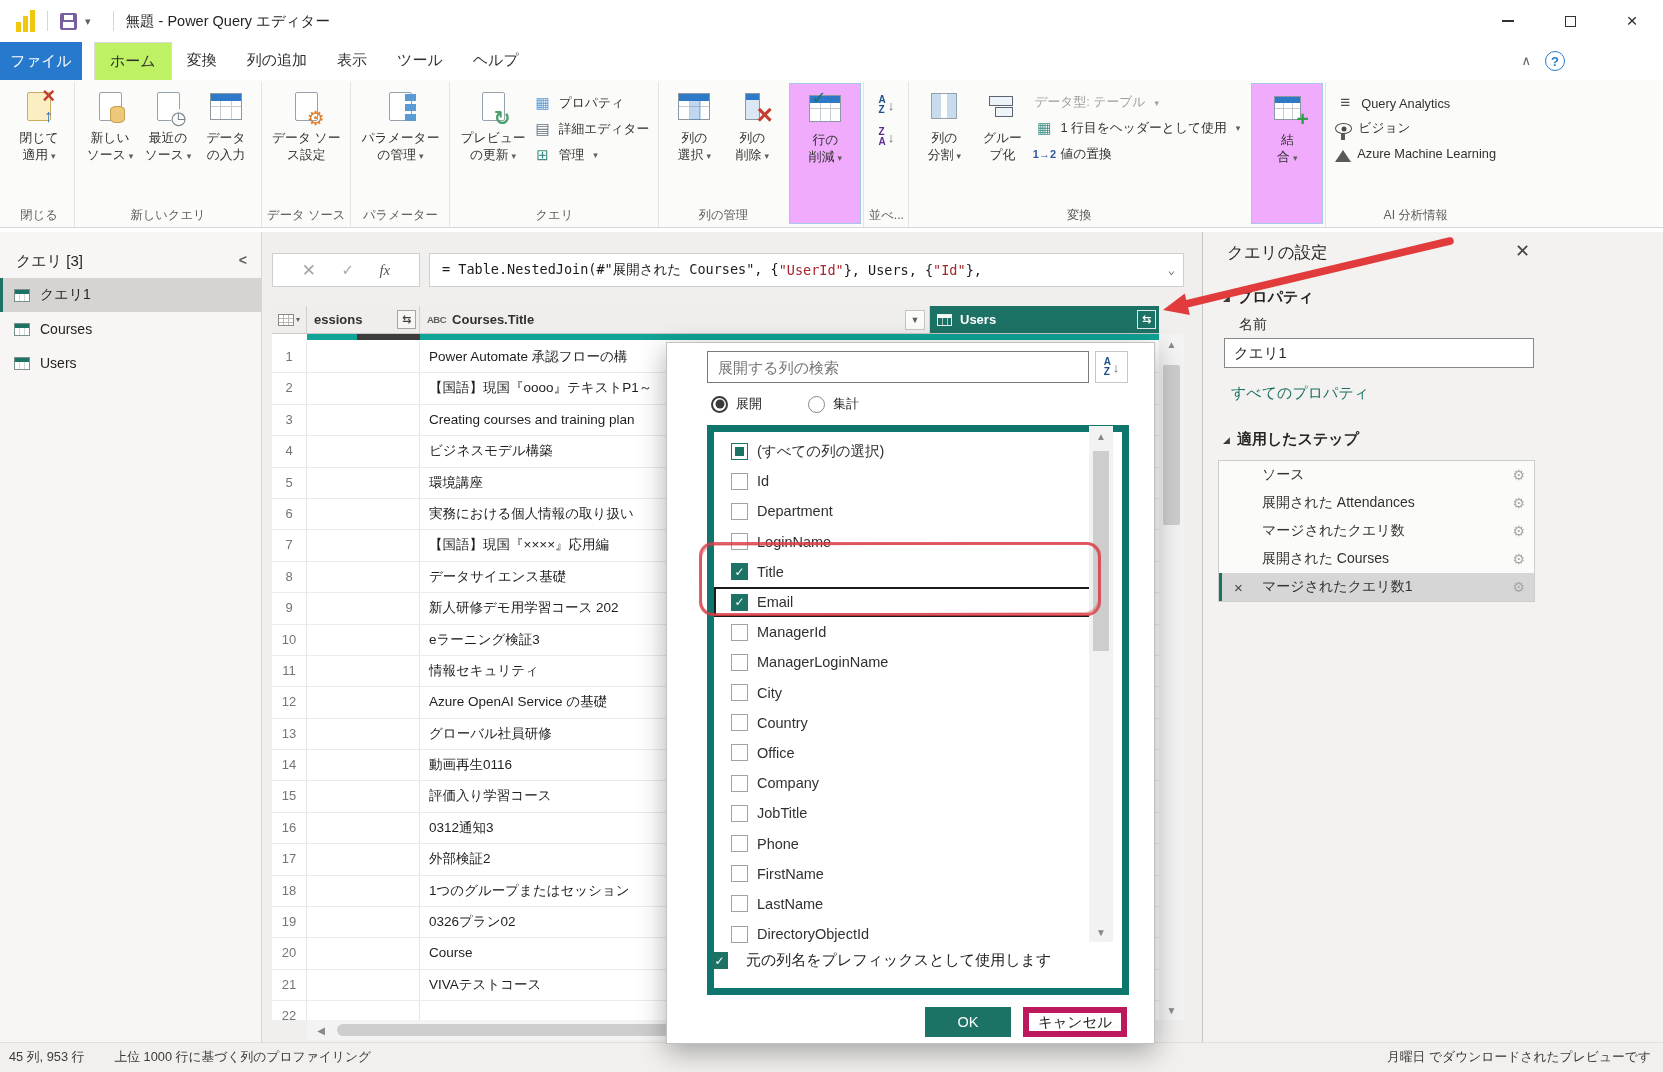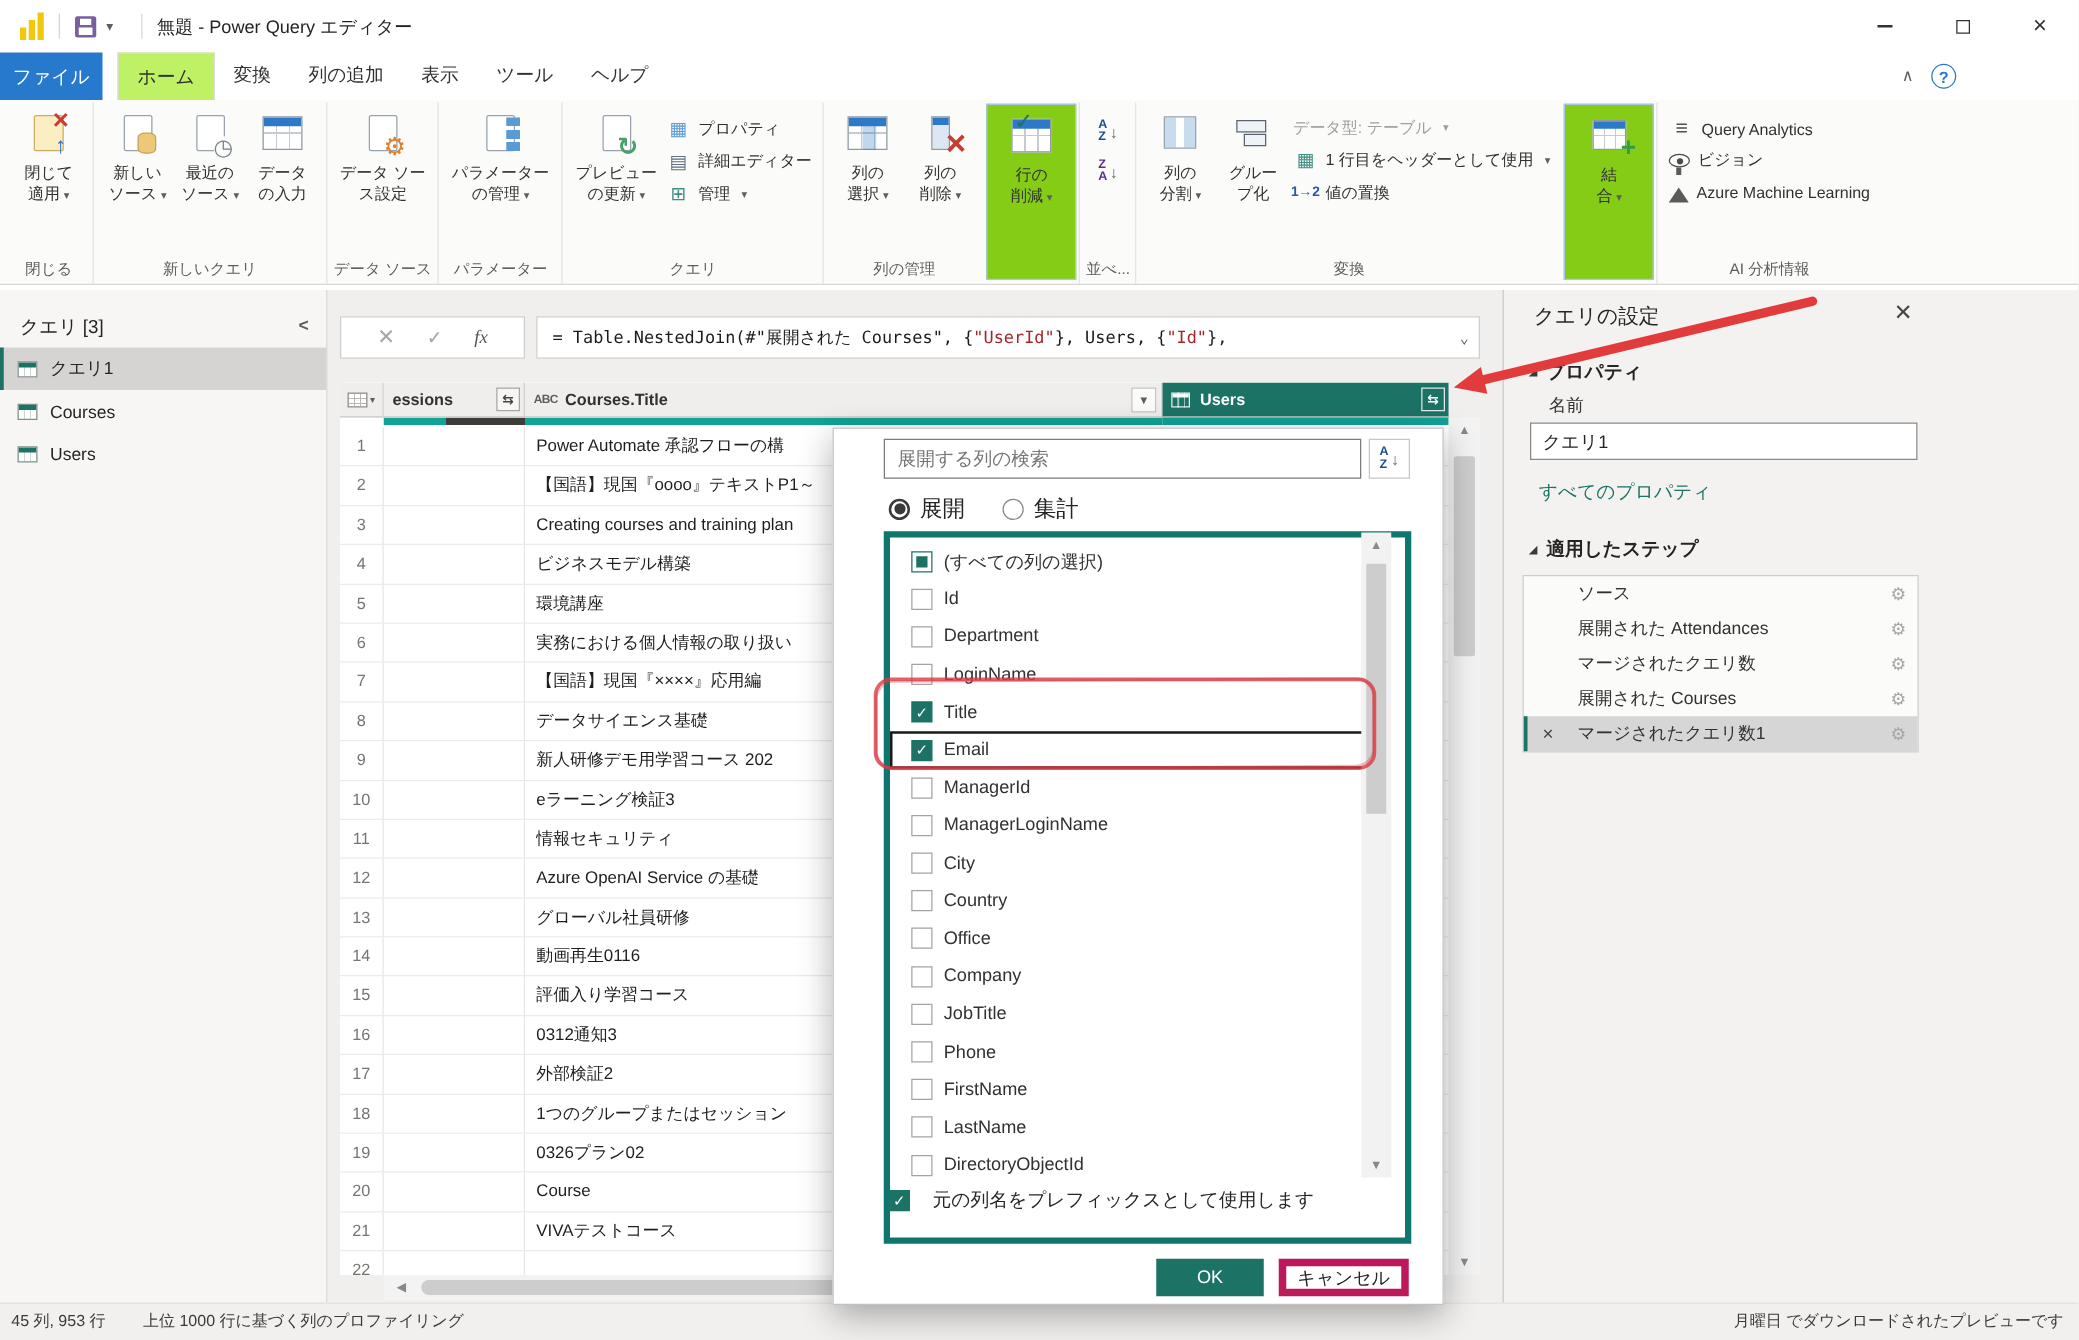--- a/index.html
+++ b/index.html
@@ -30,21 +30,21 @@
 .tabs{display:flex;margin-left:12px}
 .tab{padding:9px 15px 0 15px;font-size:15px;color:#323130;cursor:default}
 .tab.active{background:#bef264;border:1px solid #dddbd9;border-bottom:none}
 .rcollapse{position:absolute;right:132px;top:11px;font-size:13px;color:#605e5c}
 .rhelp{position:absolute;right:98px;top:9px;width:20px;height:20px;border-radius:50%;border:1.6px solid #2779cd;color:#2779cd;font-weight:bold;font-size:13px;display:flex;align-items:center;justify-content:center}
 
 
 .ribbon{position:absolute;left:0;top:80px;width:1663px;height:148px;background:#fbfbfa;border-bottom:1px solid #d8d6d4;display:flex;align-items:stretch;padding:2px 4px 0 4px}
 .grp{position:relative;display:flex;flex-direction:column;padding:2px 7px 22px 7px}
 .grp + .grp{border-left:1px solid #e6e4e2}
-.grp.hl{background:#84cc16;border:1px solid #a6c8e8;margin:1px 2px 3px 2px;padding-bottom:2px}
+.grp.hl{background:#f0abfc;border:1px solid #a6c8e8;margin:1px 2px 3px 2px;padding-bottom:2px}
 .glab{position:absolute;left:0;right:0;bottom:3px;text-align:center;font-size:12.3px;color:#5f5d5b;white-space:nowrap}
 .grow{display:flex;align-items:flex-start;gap:2px;flex:1}
 .lbtn{display:flex;flex-direction:column;align-items:center;min-width:56px;padding:4px 3px}
 .blab{font-size:12.8px;line-height:1.35;text-align:center;color:#323130;margin-top:5px;white-space:nowrap}
 .crt{font-size:9px;color:#605e5c;margin-left:3px}
 .smcol{display:flex;flex-direction:column;justify-content:flex-start;margin-top:6px}
 .smrow{display:flex;align-items:center;gap:6px;font-size:12.8px;color:#323130;margin:4px 2px;white-space:nowrap}
 .smrow.muted > span{color:#a19f9d}
 .scol{display:flex;flex-direction:column;gap:6px;margin-top:8px}
 .sbtn{width:30px;height:26px;display:flex;align-items:center;justify-content:center}
@@ -167,26 +167,26 @@
 .statusbar{position:absolute;left:0;top:1042px;width:1663px;height:30px;background:#f1f0ef;border-top:1px solid #e1dfdd;display:flex;align-items:center;font-size:12.8px;color:#3b3a39}
 .st-dims{margin-left:9px}
 .st-prof{margin-left:30px}
 .st-right{margin-left:auto;margin-right:12px}
 
 
 .dlg{position:absolute;left:666px;top:342px;width:489px;height:702px;background:#fff;border:1px solid #c3c1bf;box-shadow:0 8px 26px rgba(0,0,0,.32);z-index:40}
 .dsearch{position:absolute;left:40px;top:8px;width:382px;height:32px;border:1.5px solid #7a7a78;font-size:15px;padding:0 10px;font-family:inherit;color:#252423;background:#fff}
 .dsearch::placeholder{color:#767674}
 .dsort{position:absolute;left:428px;top:8px;width:33px;height:32px;border:1px solid #c8c6c4;background:#fff;display:flex;align-items:center;justify-content:center}
-.dradios{position:absolute;left:44px;top:52px;display:flex;gap:30px;align-items:center;font-size:18px;color:#252423}
+.dradios{position:absolute;left:44px;top:52px;display:flex;gap:46px;align-items:center;font-size:13px;color:#252423}
 .dradio{display:flex;align-items:center;gap:8px}
 .rdo{width:17px;height:17px;border-radius:50%;border:1.5px solid #8a8886;background:#fff;position:relative;flex:none}
 .rdo.on{border:2px solid #3b3a39}
 .rdo.on::after{content:'';position:absolute;left:50%;top:50%;transform:translate(-50%,-50%);width:9px;height:9px;border-radius:50%;background:#3b3a39}
-.dlist{position:absolute;left:40px;top:82px;width:422px;height:570px;border:5px solid #0f766e;background:#fff;padding-top:4px;overflow:hidden}
+.dlist{position:absolute;left:40px;top:82px;width:422px;height:570px;border:7px solid #0f766e;background:#fff;padding-top:4px;overflow:hidden}
 .ditem{display:flex;align-items:center;height:30.2px;width:395px;padding-left:17px;font-size:14.5px;color:#323130}
 .ditem.foc{outline:2px solid #1a1a1a;outline-offset:-2px}
 .cb{width:17px;height:17px;margin-right:9px;flex:none;display:flex;align-items:center;justify-content:center;font-size:12px}
 .cb.unchecked{background:#fff;border:1.5px solid #a5a3a1}
 .cb.checked{background:#1c7265;color:#fff}
 .cb.indeterminate{background:#fff;border:1.5px solid #1c7265;position:relative}
 .cb.indeterminate::after{content:'';width:9px;height:9px;background:#1c7265}
 .dscroll{position:absolute;right:0;top:0;width:24px;height:516px;background:#f2f2f2}
 .dthumb{position:absolute;left:4px;top:25px;width:16px;height:200px;background:#cdcdcd}
 .darr{position:absolute;left:0;width:24px;height:20px;display:flex;align-items:center;justify-content:center;font-size:10px;color:#8a8886}

